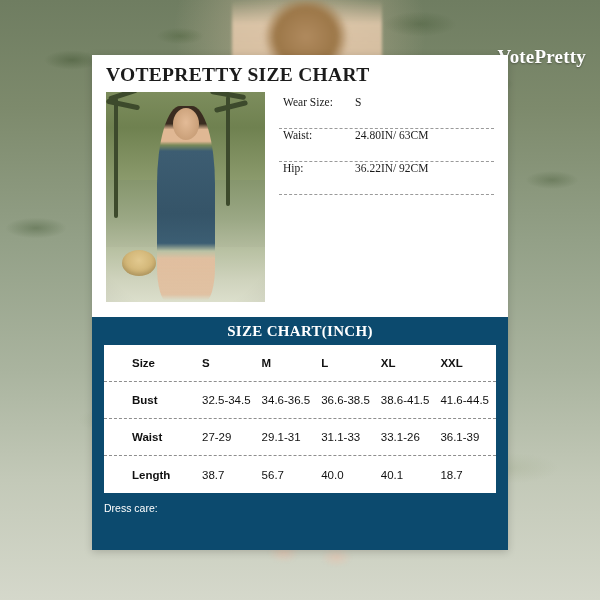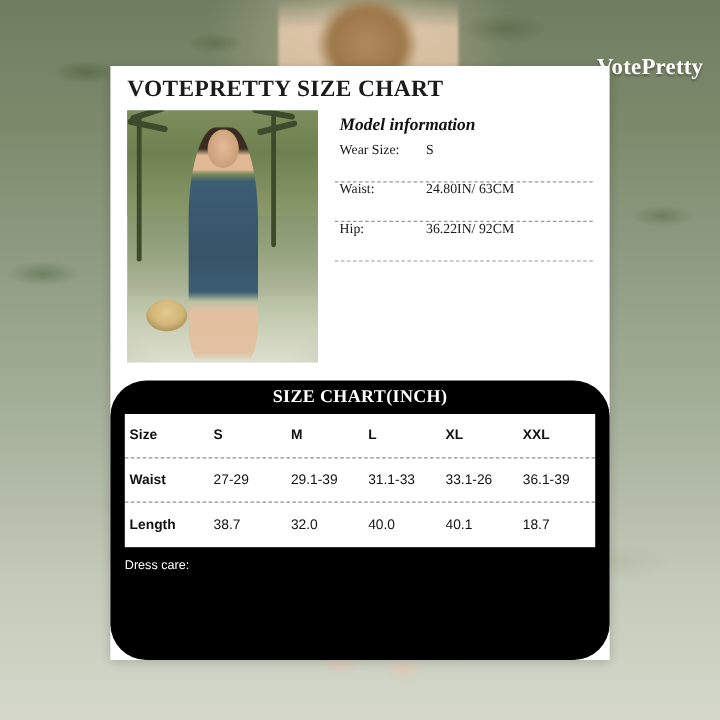--- a/index.html
+++ b/index.html
@@ -165,23 +165,22 @@
   }
   .mi-value {
     padding-left: 6px;
   }
 
   
   .chart-block {
     position: absolute;
     left: 0; top: 262px;
     width: 416px; height: 233px;
-    background: #000000;
+    background: #0c4a6e;
     color: #ffffff;
-    border-radius: 30px;
   }
   .chart-title {
     text-align: center;
     font-family: "Liberation Serif", serif;
     font-weight: bold;
     font-size: 15px;
     padding: 6px 0 5px 0;
     letter-spacing: 0.3px;
   }
   .chart-table {
@@ -199,20 +198,21 @@
   .ct-row.head { font-weight: bold; }
   .ct-row:last-child { border-bottom: none; }
   .ct-cell {
     flex: 1 1 0;
     text-align: left;
     padding-left: 4px;
   }
   .ct-cell.first {
     flex: 0 0 70px;
     font-weight: bold;
+    margin-left: 24px;
   }
   .ct-row.head .ct-cell { font-weight: bold; }
 
   .care {
     margin: 8px 12px 0 12px;
     color: #ffffff;
     font-size: 10.5px;
     line-height: 1.45;
   }
   .care-title { font-weight: normal; }
@@ -247,21 +247,20 @@
         <div class="mp-palm" style="left:104px; top:0px; width:36px; height:5px; transform:rotate(10deg); border-radius:3px;"></div>
         <div class="mp-palm" style="left:108px; top:12px; width:34px; height:5px; transform:rotate(-14deg); border-radius:3px;"></div>
         <div class="mp-ground"></div>
         <div class="mp-body"></div>
         <div class="mp-head"></div>
         <div class="mp-hat"></div>
         <div class="mp-vign"></div>
       </div>
 
       <div class="model-info">
-        <div class="mi-title">Model information</div>
 
         <div class="mi-row">
           <div class="mi-label">Wear Size:</div>
           <div class="mi-value">S</div>
         </div>
         <div class="mi-row">
           <div class="mi-label">Waist:</div>
           <div class="mi-value">24.80IN/ 63CM</div>
         </div>
         <div class="mi-row">
@@ -277,34 +276,42 @@
       <div class="chart-table">
         <div class="ct-row head">
           <div class="ct-cell first">Size</div>
           <div class="ct-cell">S</div>
           <div class="ct-cell">M</div>
           <div class="ct-cell">L</div>
           <div class="ct-cell">XL</div>
           <div class="ct-cell">XXL</div>
         </div>
 
+        <div class="ct-row">
+          <div class="ct-cell first">Bust</div>
+          <div class="ct-cell">32.5-34.5</div>
+          <div class="ct-cell">34.6-36.5</div>
+          <div class="ct-cell">36.6-38.5</div>
+          <div class="ct-cell">38.6-41.5</div>
+          <div class="ct-cell">41.6-44.5</div>
+        </div>
 
         <div class="ct-row">
           <div class="ct-cell first">Waist</div>
           <div class="ct-cell">27-29</div>
-          <div class="ct-cell">29.1-39</div>
+          <div class="ct-cell">29.1-31</div>
           <div class="ct-cell">31.1-33</div>
           <div class="ct-cell">33.1-26</div>
           <div class="ct-cell">36.1-39</div>
         </div>
 
         <div class="ct-row">
           <div class="ct-cell first">Length</div>
           <div class="ct-cell">38.7</div>
-          <div class="ct-cell">32.0</div>
+          <div class="ct-cell">56.7</div>
           <div class="ct-cell">40.0</div>
           <div class="ct-cell">40.1</div>
           <div class="ct-cell">18.7</div>
         </div>
       </div>
 
       <div class="care">
         <div class="care-title">Dress care:</div>
       </div>
     </div>

